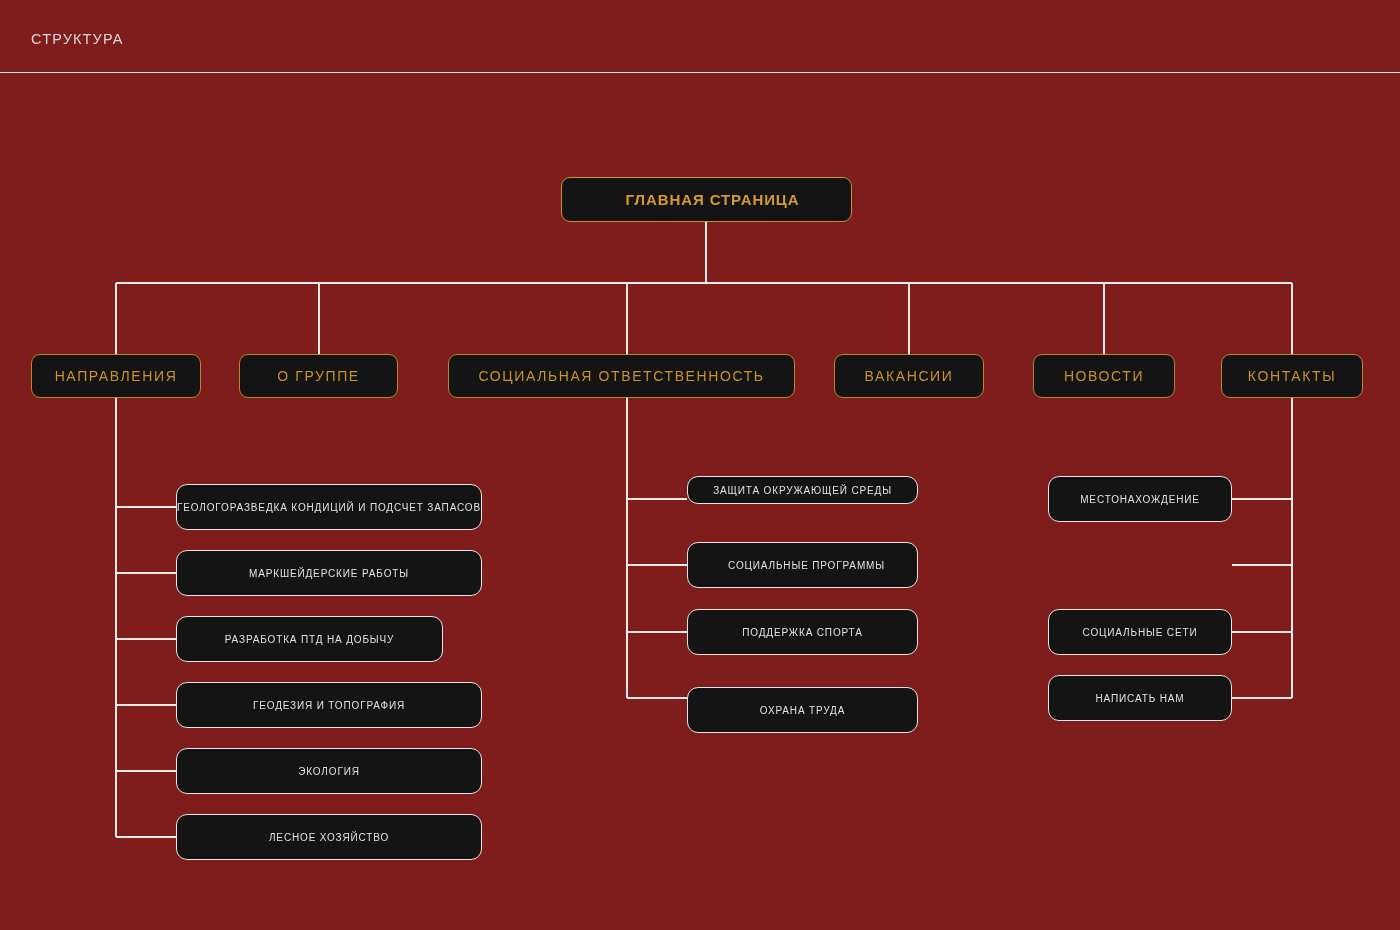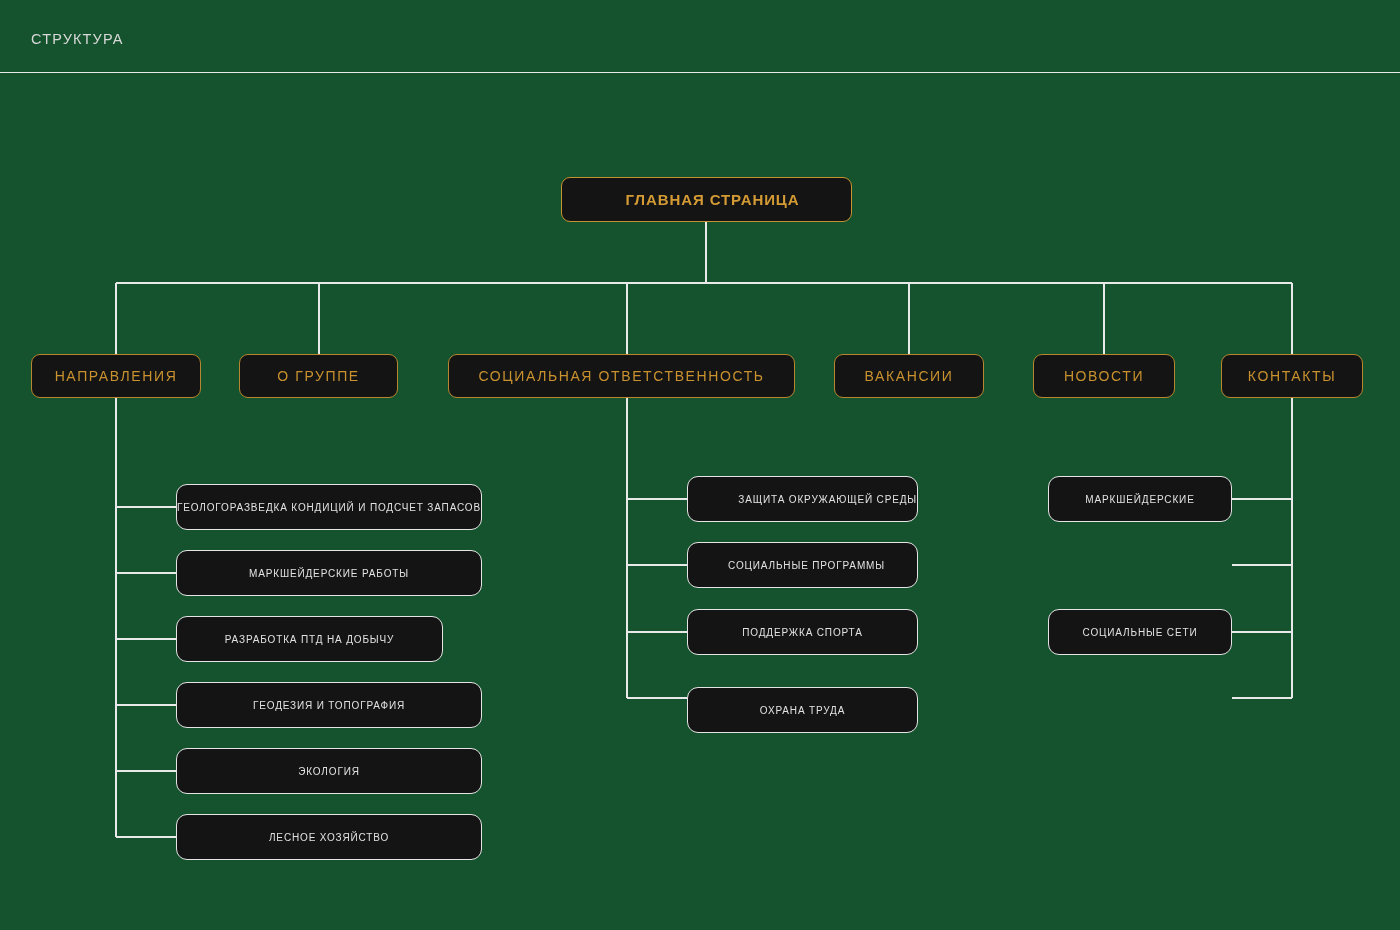--- a/index.html
+++ b/index.html
@@ -15,21 +15,21 @@
     overflow: hidden;
     position: relative;
   }
 
   
   #canvas {
     position: absolute;
     inset: 0;
     width: 1400px;
     height: 930px;
-    background: #14532d;
+    background: #7f1d1d;
   }
 
   
   #header {
     position: absolute;
     left: 0;
     top: 0;
     width: 1400px;
     height: 73px;
     box-sizing: border-box;
@@ -196,39 +196,42 @@
   </div>
 
   <div class="node lvl3" style="left:176px; top:748px; width:306px; height:46px;">
     <span>ЭКОЛОГИЯ</span>
   </div>
 
   <div class="node lvl3" style="left:176px; top:814px; width:306px; height:46px;">
     <span>ЛЕСНОЕ ХОЗЯЙСТВО</span>
   </div>
 
-  <div class="node lvl3" style="left:687px; top:476px; width:231px; height:46px;justify-content:flex-end;">
+  <div class="node lvl3" style="left:687px; top:476px; width:231px; height:28px;">
     <span>ЗАЩИТА ОКРУЖАЮЩЕЙ СРЕДЫ</span>
   </div>
 
   <div class="node lvl3" style="left:687px; top:542px; width:231px; height:46px;padding-left:8px;">
     <span>СОЦИАЛЬНЫЕ ПРОГРАММЫ</span>
   </div>
 
   <div class="node lvl3" style="left:687px; top:609px; width:231px; height:46px;">
     <span>ПОДДЕРЖКА СПОРТА</span>
   </div>
 
   <div class="node lvl3" style="left:687px; top:675px; width:231px; height:46px;margin-top:12px;">
     <span>ОХРАНА ТРУДА</span>
   </div>
 
   <div class="node lvl3" style="left:1048px; top:476px; width:184px; height:46px;">
-    <span>МАРКШЕЙДЕРСКИЕ</span>
+    <span>МЕСТОНАХОЖДЕНИЕ</span>
   </div>
 
 
   <div class="node lvl3" style="left:1048px; top:609px; width:184px; height:46px;">
     <span>СОЦИАЛЬНЫЕ СЕТИ</span>
   </div>
 
+  <div class="node lvl3" style="left:1048px; top:675px; width:184px; height:46px;">
+    <span>НАПИСАТЬ НАМ</span>
+  </div>
 
 </div>
 
 </body></html>

